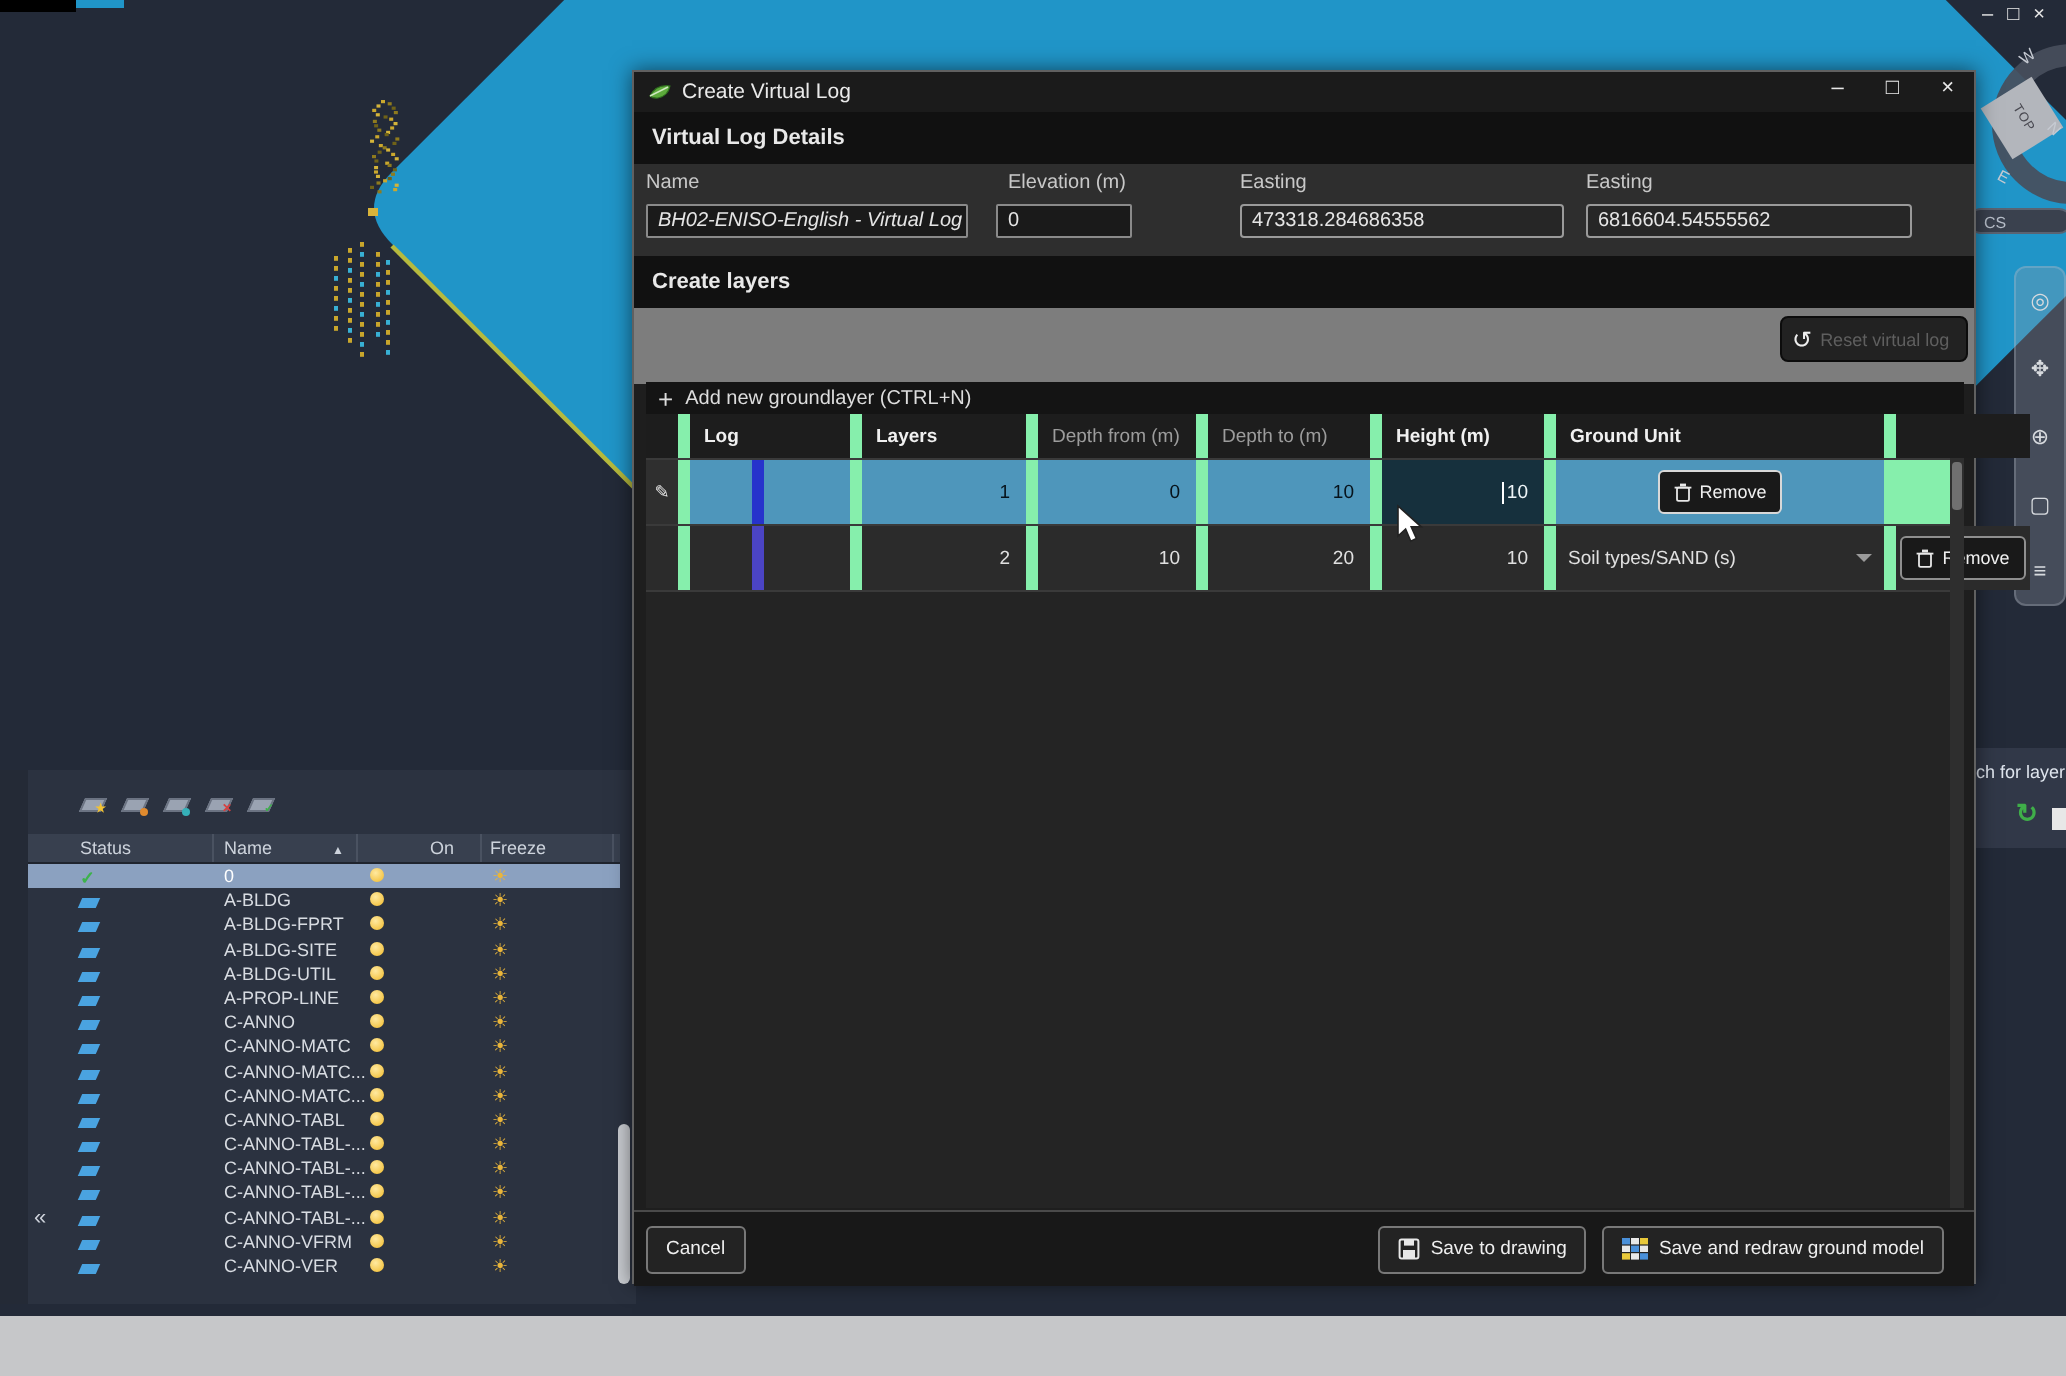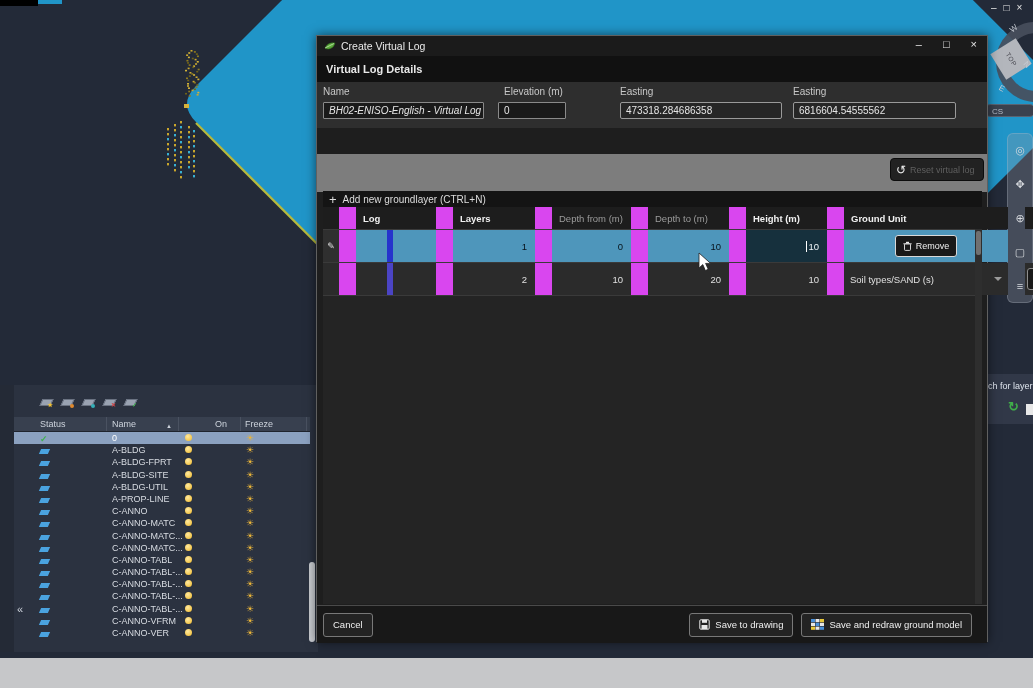--- a/index.html
+++ b/index.html
@@ -85,21 +85,21 @@
      border:1px solid #0c0c0c;border-radius:4px;display:flex;align-items:center;gap:4px;
      padding-left:5px;box-sizing:border-box;}
   #reset-btn .ic{color:#eee;font-size:12px;line-height:12px;}
   #reset-btn .tx{color:#5f5f5f;font-size:9px;}
   #add-bar{position:absolute;left:6px;top:155px;width:659px;height:16px;background:#141414;
      display:flex;align-items:center;gap:6px;padding-left:6px;box-sizing:border-box;}
   #add-bar .plus{font-size:13px;color:#ddd;line-height:13px;}
   #add-bar .lbl{font-size:10px;color:#ddd;}
   #grid{position:absolute;left:6px;top:171px;width:659px;height:397px;background:#242424;}
   .grow{display:grid;grid-template-columns:16px 80px 82px 79px 81px 81px 164px 67px;
-     column-gap:17px;background:#d946ef;border-bottom:1px solid #3a3a3a;}
+     column-gap:6px;background:#86efac;border-bottom:1px solid #3a3a3a;}
   .gcell{position:relative;display:flex;align-items:center;font-size:9.5px;box-sizing:border-box;}
   .ghead .gcell{height:22px;background:#1d1d1d;color:#9c9c9c;padding-left:7px;}
   .ghead .gcell.bold{color:#f0f0f0;font-weight:bold;}
   .gbody .gcell{height:32px;background:#2b2b2b;color:#e0e0e0;}
   .gbody .num{justify-content:flex-end;padding-right:8px;}
   .gbody .gut{background:#2b2b2b;color:#c9c9c9;font-size:9px;justify-content:center;}
   .rsel .gcell{background:#4e96bb;color:#07131b;}
   .rsel .gcell.gut{background:#2f2f2f;color:#e5e5e5;}
   .rsel .gcell.edit{background:#16303d;color:#eef4f7;}
   .rsel .gcell.gu{color:#f2f6f8;}
@@ -427,20 +427,21 @@
       <span class="fld-label" style="left:6px;">Name</span>
       <input class="fld-input" style="left: 6px; width: 161px; font-style: italic;" value="BH02-ENISO-English - Virtual Log">
       <span class="fld-label" style="left:187px;">Elevation (m)</span>
       <input class="fld-input" style="left: 181px; width: 68px;" value="0">
       <span class="fld-label" style="left:303px;">Easting</span>
       <input class="fld-input lt" style="left: 303px; width: 162px;" value="473318.284686358">
       <span class="fld-label" style="left:476px;">Easting</span>
       <input class="fld-input lt" style="left: 476px; width: 163px;" value="6816604.54555562">
     </div>
 
+    <div class="section-hdr" id="sec-layers">Create layers</div>
 
     <div id="gray-zone">
       <div id="reset-btn">
         <span class="ic">↺</span>
         <span class="tx">Reset virtual log</span>
       </div>
     </div>
 
     <div id="add-bar">
       <span class="plus">+</span>

